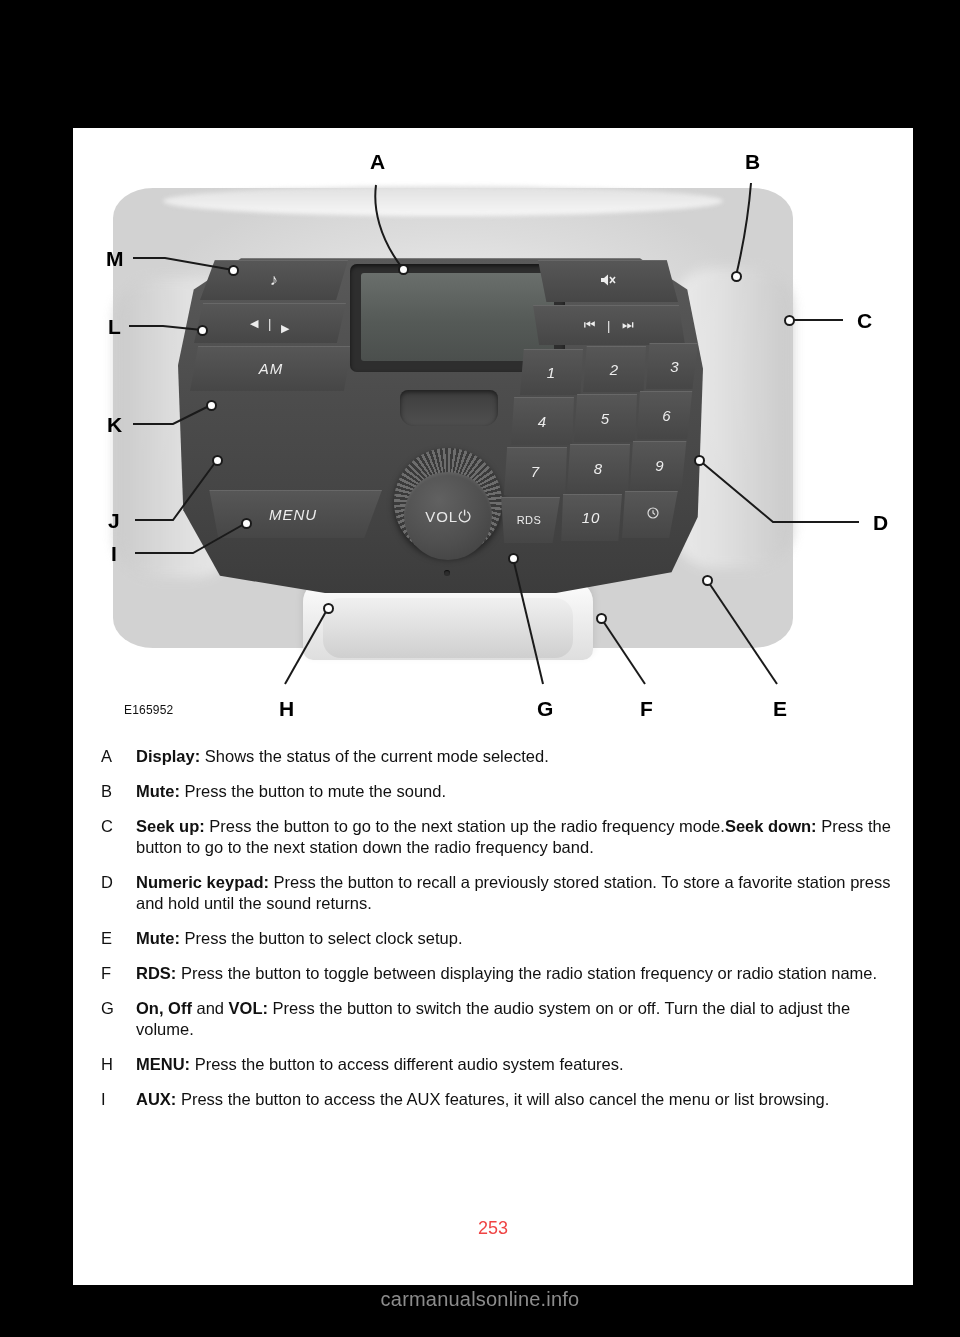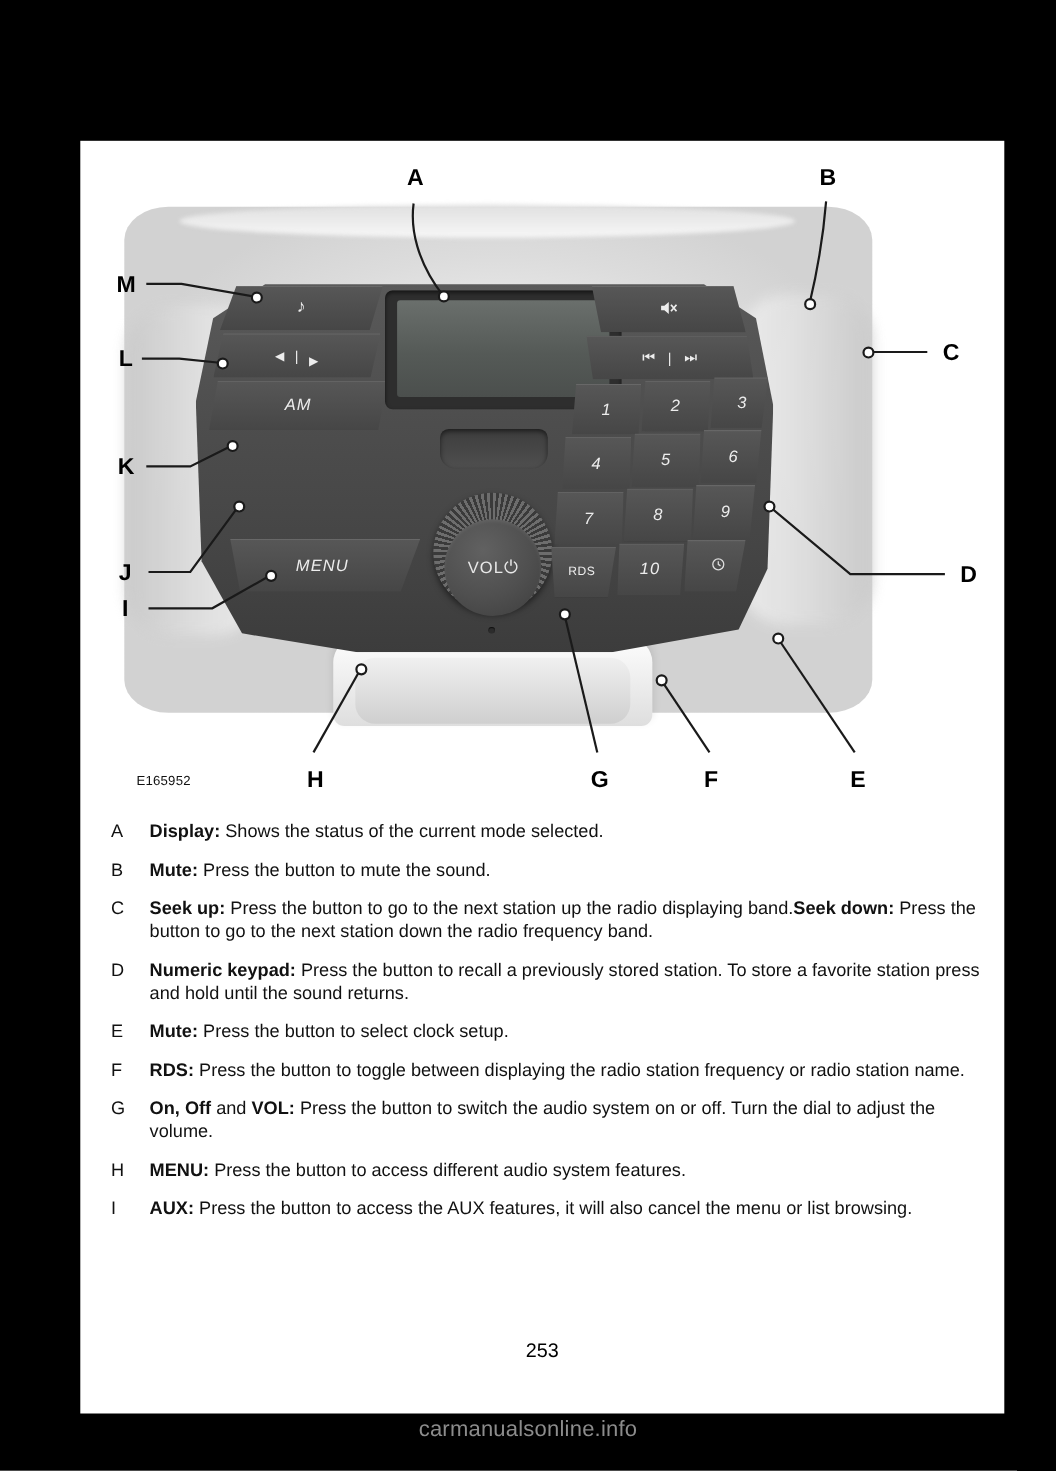--- a/index.html
+++ b/index.html
@@ -169,21 +169,21 @@
   .row .key{
     width:63px;flex:0 0 63px;
     padding-left:28px;box-sizing:border-box;
     font-size:16.5px;
   }
   .row .txt{flex:1;padding-right:18px;}
   .row b{font-weight:bold;}
 
   .pagenum{
     position:absolute;left:0;top:1090px;width:840px;
-    text-align:center;font-size:18px;color:#000000;
+    text-align:center;font-size:18px;color:#ef4444;
   }
   .watermark{
     position:absolute;left:0;top:1288px;width:960px;
     text-align:center;
     color:#8c8c8c;font-size:20px;letter-spacing:.2px;
   }
 </style>
 </head>
 <body>
 
@@ -369,21 +369,21 @@
         <div class="txt"><b>Display:</b><span> Shows the status of the current mode selected.</span></div>
       </div>
 
       <div class="row">
         <div class="key">B</div>
         <div class="txt"><b>Mute:</b><span> Press the button to mute the sound.</span></div>
       </div>
 
       <div class="row">
         <div class="key">C</div>
-        <div class="txt"><b>Seek up:</b><span> Press the button to go to the next station up the radio displaying band.</span><b>Seek down:</b><span> Press the button to go to the next station down the radio frequency band.</span></div>
+        <div class="txt"><b>Seek up:</b><span> Press the button to go to the next station up the radio frequency mode.</span><b>Seek down:</b><span> Press the button to go to the next station down the radio frequency band.</span></div>
       </div>
 
       <div class="row">
         <div class="key">D</div>
         <div class="txt"><b>Numeric keypad:</b><span> Press the button to recall a previously stored station. To store a favorite station press and hold until the sound returns.</span></div>
       </div>
 
       <div class="row">
         <div class="key">E</div>
         <div class="txt"><b>Mute:</b><span> Press the button to select clock setup.</span></div>

